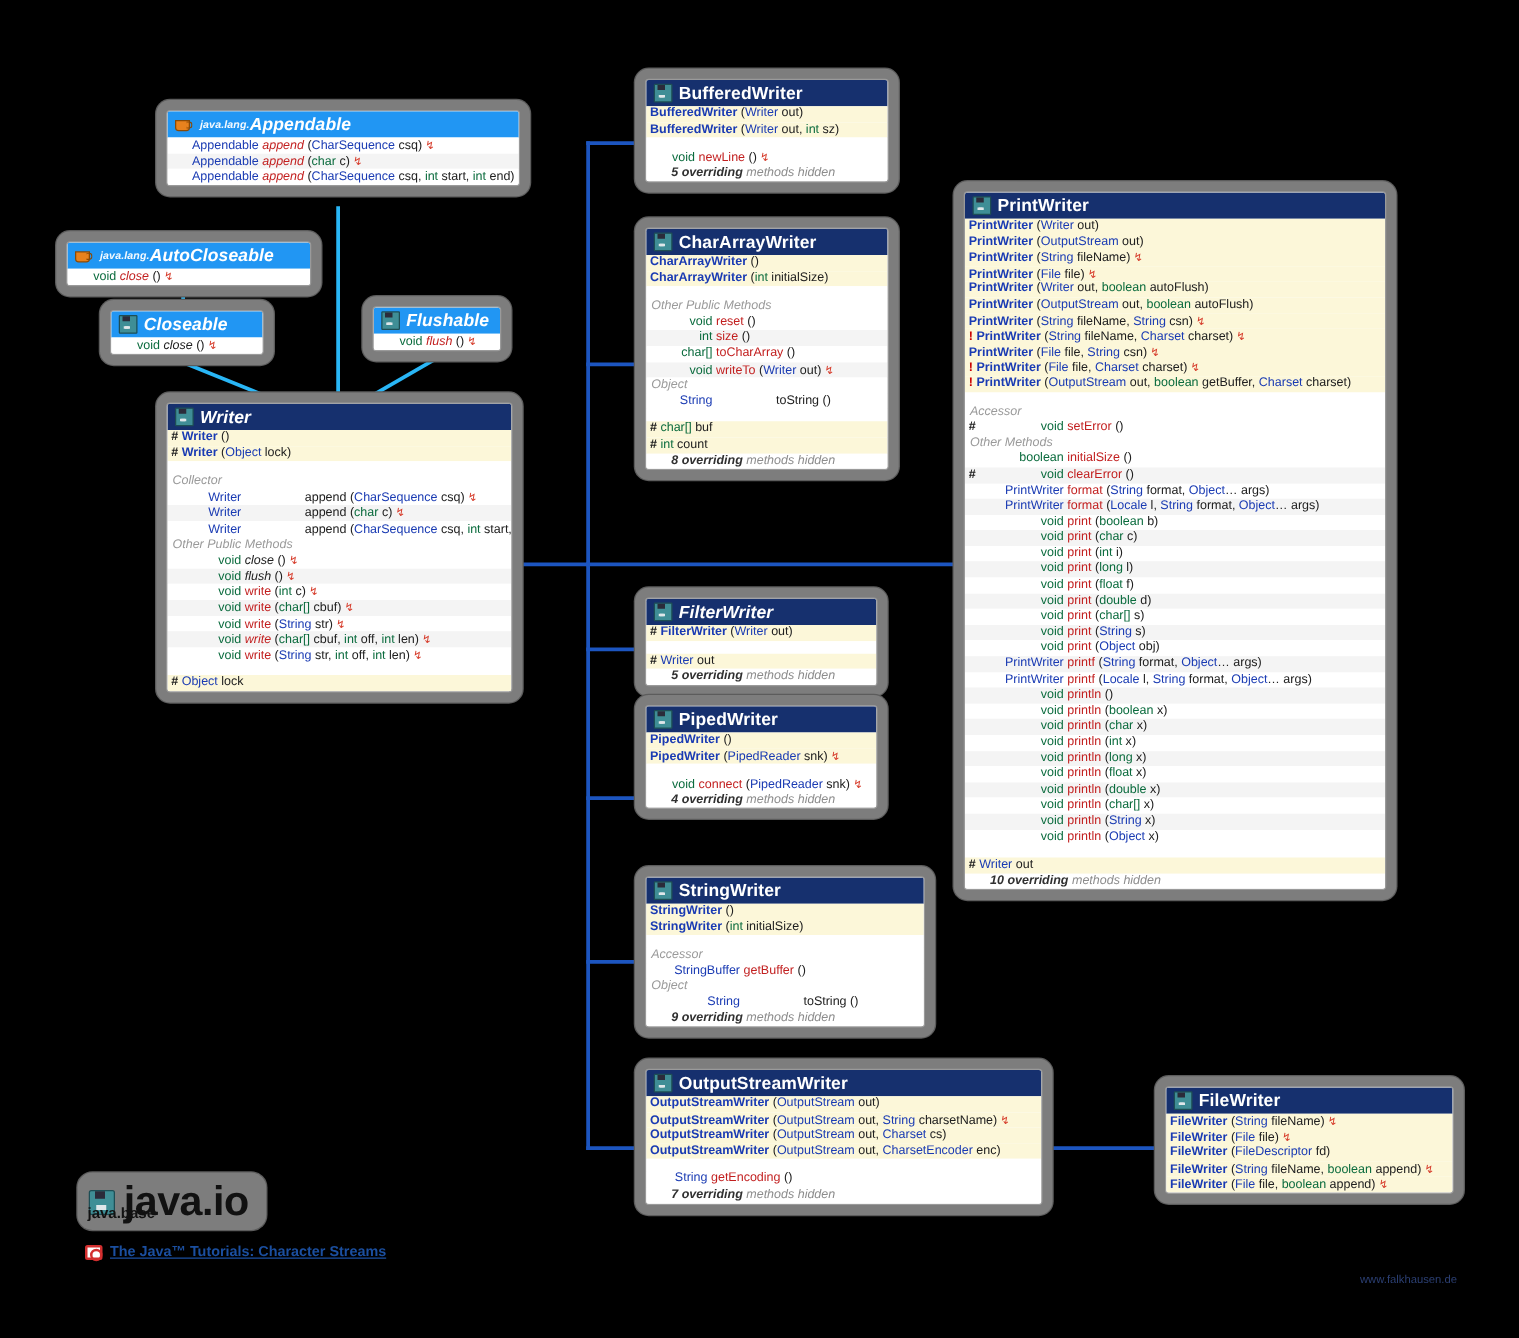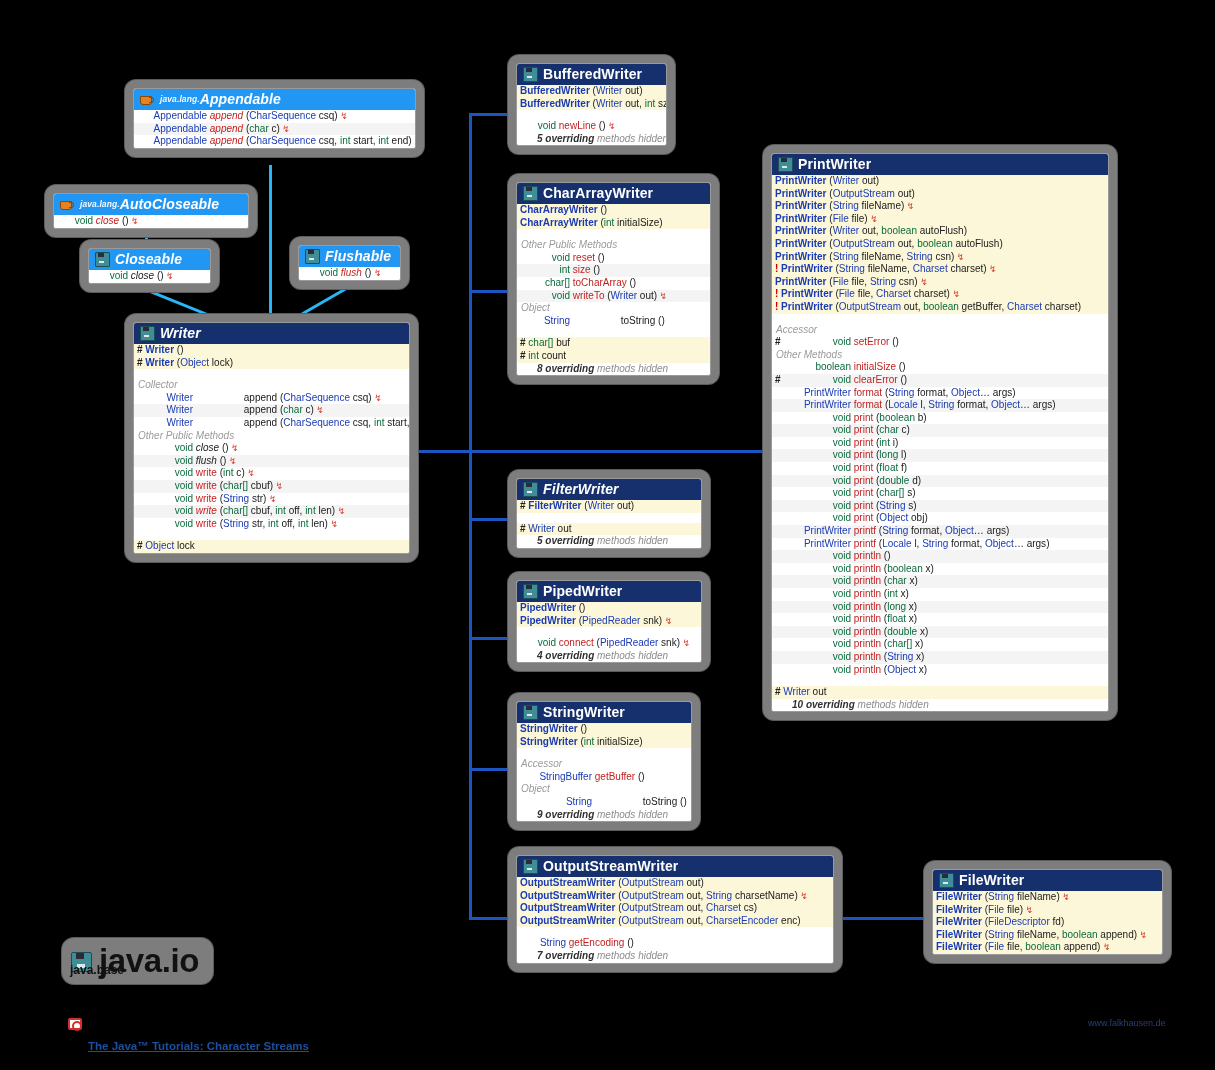--- a/index.html
+++ b/index.html
@@ -123,21 +123,21 @@
   .pkgbox .pname { color:#111; font-size:33px; font-weight:bold; letter-spacing:-0.4px; }
   .pkgbox .bico { width:22px;height:20px;margin-right:7px;position:relative; }
   .pkgbox .bico::before{content:"";position:absolute;left:1px;top:1px;width:19px;height:18px;background:#3f8e96;border:1px solid #1d4e55;border-radius:2px;}
   .pkgbox .bico::after{content:"";position:absolute;left:6px;top:2px;width:8px;height:6px;background:#2b2b3a;box-shadow:0 10px 0 -1px #dfe7ea,2px 10px 0 -1px #dfe7ea;}
   .pkgsub {
     position:absolute; font-size:12px; font-weight:bold; color:#111;
   }
   .tutlink { position:absolute; display:flex; align-items:center; }
   .tutlink .lico { width:14px;height:12px;margin-right:6px;background:#ffffff;border:2px solid #d32f2f;border-radius:2px;position:relative;}
   .tutlink .lico::after{content:"";position:absolute;left:2px;top:1px;width:6px;height:6px;border:2px solid #d32f2f;border-radius:50%;}
-  .tutlink .ltxt { color:#1b4fa0; font-size:11.5px; font-weight:bold; text-decoration:underline; white-space:nowrap;margin-top:44px;}
+  .tutlink .ltxt { color:#1b4fa0; font-size:11.5px; font-weight:bold; text-decoration:underline; white-space:nowrap;}
   .watermark { position:absolute; color:#2b3f73; font-size:9px; }
 </style>
 </head>
 <body>
 
 <div id="canvas">
 
   <div class="link link-h" style="left:410px; top:450px; width:62px;"></div>
 
   <div class="link link-v" style="left:469px; top:113px; height:340px;"></div>
@@ -232,21 +232,21 @@
         <div class="row m alt"><span class="cell-mod c-mod"></span><span class="cell-ret c-prim" style="width: 46px;">void</span>  <span class="c-meth-bi">flush</span> <span class="c-plain">(</span><span class="c-plain">)</span><span class="thr"> ↯</span></div>
         <div class="row m"><span class="cell-mod c-mod"></span><span class="cell-ret c-prim" style="width: 46px;">void</span>  <span class="c-meth">write</span> <span class="c-plain">(</span><span class="c-prim">int</span><span class="c-plain"> c</span><span class="c-plain">)</span><span class="thr"> ↯</span></div>
         <div class="row m alt"><span class="cell-mod c-mod"></span><span class="cell-ret c-prim" style="width: 46px;">void</span>  <span class="c-meth">write</span> <span class="c-plain">(</span><span class="c-prim">char[]</span><span class="c-plain"> cbuf</span><span class="c-plain">)</span><span class="thr"> ↯</span></div>
         <div class="row m"><span class="cell-mod c-mod"></span><span class="cell-ret c-prim" style="width: 46px;">void</span>  <span class="c-meth">write</span> <span class="c-plain">(</span><span class="c-type">String</span><span class="c-plain"> str</span><span class="c-plain">)</span><span class="thr"> ↯</span></div>
         <div class="row m alt"><span class="cell-mod c-mod"></span><span class="cell-ret c-prim" style="width: 46px;">void</span>  <span class="c-meth-i">write</span> <span class="c-plain">(</span><span class="c-prim">char[]</span><span class="c-plain"> cbuf, </span><span class="c-prim">int</span><span class="c-plain"> off, </span><span class="c-prim">int</span><span class="c-plain"> len</span><span class="c-plain">)</span><span class="thr"> ↯</span></div>
         <div class="row m"><span class="cell-mod c-mod"></span><span class="cell-ret c-prim" style="width: 46px;">void</span>  <span class="c-meth">write</span> <span class="c-plain">(</span><span class="c-type">String</span><span class="c-plain"> str, </span><span class="c-prim">int</span><span class="c-plain"> off, </span><span class="c-prim">int</span><span class="c-plain"> len</span><span class="c-plain">)</span><span class="thr"> ↯</span></div>
         <div class="row sep"></div>
         <div class="row field"><span class="c-mod"># </span><span class="c-type">Object</span><span class="c-plain"> lock</span></div>
       </div>
     </div>
-    <div class="shadowwrap" style="left: 508px; top: 55px; width: 167px;">
+    <div class="shadowwrap" style="left: 508px; top: 55px; width: 211px;">
       <div class="box">
         <div class="hdr dark">
           <span class="ico floppy"></span>
           <span class="nm">BufferedWriter</span>
         </div>
         <div class="row ctor"><span class="c-ctor">BufferedWriter</span> <span class="c-plain">(</span><span class="c-type">Writer</span><span class="c-plain"> out</span><span class="c-plain">)</span></div>
         <div class="row ctor"><span class="c-ctor">BufferedWriter</span> <span class="c-plain">(</span><span class="c-type">Writer</span><span class="c-plain"> out, </span><span class="c-prim">int</span><span class="c-plain"> sz</span><span class="c-plain">)</span></div>
         <div class="row sep"></div>
         <div class="row m"><span class="cell-mod c-mod"></span><span class="cell-ret c-prim" style="width: 26px;">void</span>  <span class="c-meth">newLine</span> <span class="c-plain">(</span><span class="c-plain">)</span><span class="thr"> ↯</span></div>
         <div class="row hidden-note"><b>5 overriding </b>methods hidden</div>
@@ -279,34 +279,34 @@
         <div class="hdr dark italic">
           <span class="ico floppy"></span>
           <span class="nm">FilterWriter</span>
         </div>
         <div class="row ctor"><span class="c-mod"># </span><span class="c-ctor">FilterWriter</span> <span class="c-plain">(</span><span class="c-type">Writer</span><span class="c-plain"> out</span><span class="c-plain">)</span></div>
         <div class="row sep"></div>
         <div class="row field"><span class="c-mod"># </span><span class="c-type">Writer</span><span class="c-plain"> out</span></div>
         <div class="row hidden-note"><b>5 overriding </b>methods hidden</div>
       </div>
     </div>
-    <div class="shadowwrap" style="left: 508px; top: 572px; width: 202px;">
+    <div class="shadowwrap" style="left: 508px; top: 556px; width: 202px;">
       <div class="box">
         <div class="hdr dark">
           <span class="ico floppy"></span>
           <span class="nm">PipedWriter</span>
         </div>
         <div class="row ctor"><span class="c-ctor">PipedWriter</span> <span class="c-plain">(</span><span class="c-plain">)</span></div>
         <div class="row ctor"><span class="c-ctor">PipedWriter</span> <span class="c-plain">(</span><span class="c-type">PipedReader</span><span class="c-plain"> snk</span><span class="c-plain">)</span><span class="thr"> ↯</span></div>
         <div class="row sep"></div>
         <div class="row m"><span class="cell-mod c-mod"></span><span class="cell-ret c-prim" style="width: 26px;">void</span>  <span class="c-meth">connect</span> <span class="c-plain">(</span><span class="c-type">PipedReader</span><span class="c-plain"> snk</span><span class="c-plain">)</span><span class="thr"> ↯</span></div>
         <div class="row hidden-note"><b>4 overriding </b>methods hidden</div>
       </div>
     </div>
-    <div class="shadowwrap" style="left: 508px; top: 693px; width: 192px;">
+    <div class="shadowwrap" style="left: 508px; top: 693px; width: 240px;">
       <div class="box">
         <div class="hdr dark">
           <span class="ico floppy"></span>
           <span class="nm">StringWriter</span>
         </div>
         <div class="row ctor"><span class="c-ctor">StringWriter</span> <span class="c-plain">(</span><span class="c-plain">)</span></div>
         <div class="row ctor"><span class="c-ctor">StringWriter</span> <span class="c-plain">(</span><span class="c-prim">int</span><span class="c-plain"> initialSize</span><span class="c-plain">)</span></div>
         <div class="row sep"></div>
         <div class="row grp">Accessor</div>
         <div class="row m"><span class="cell-mod c-mod"></span><span class="cell-ret c-type" style="width: 62px;">StringBuffer</span>  <span class="c-meth">getBuffer</span> <span class="c-plain">(</span><span class="c-plain">)</span></div>

